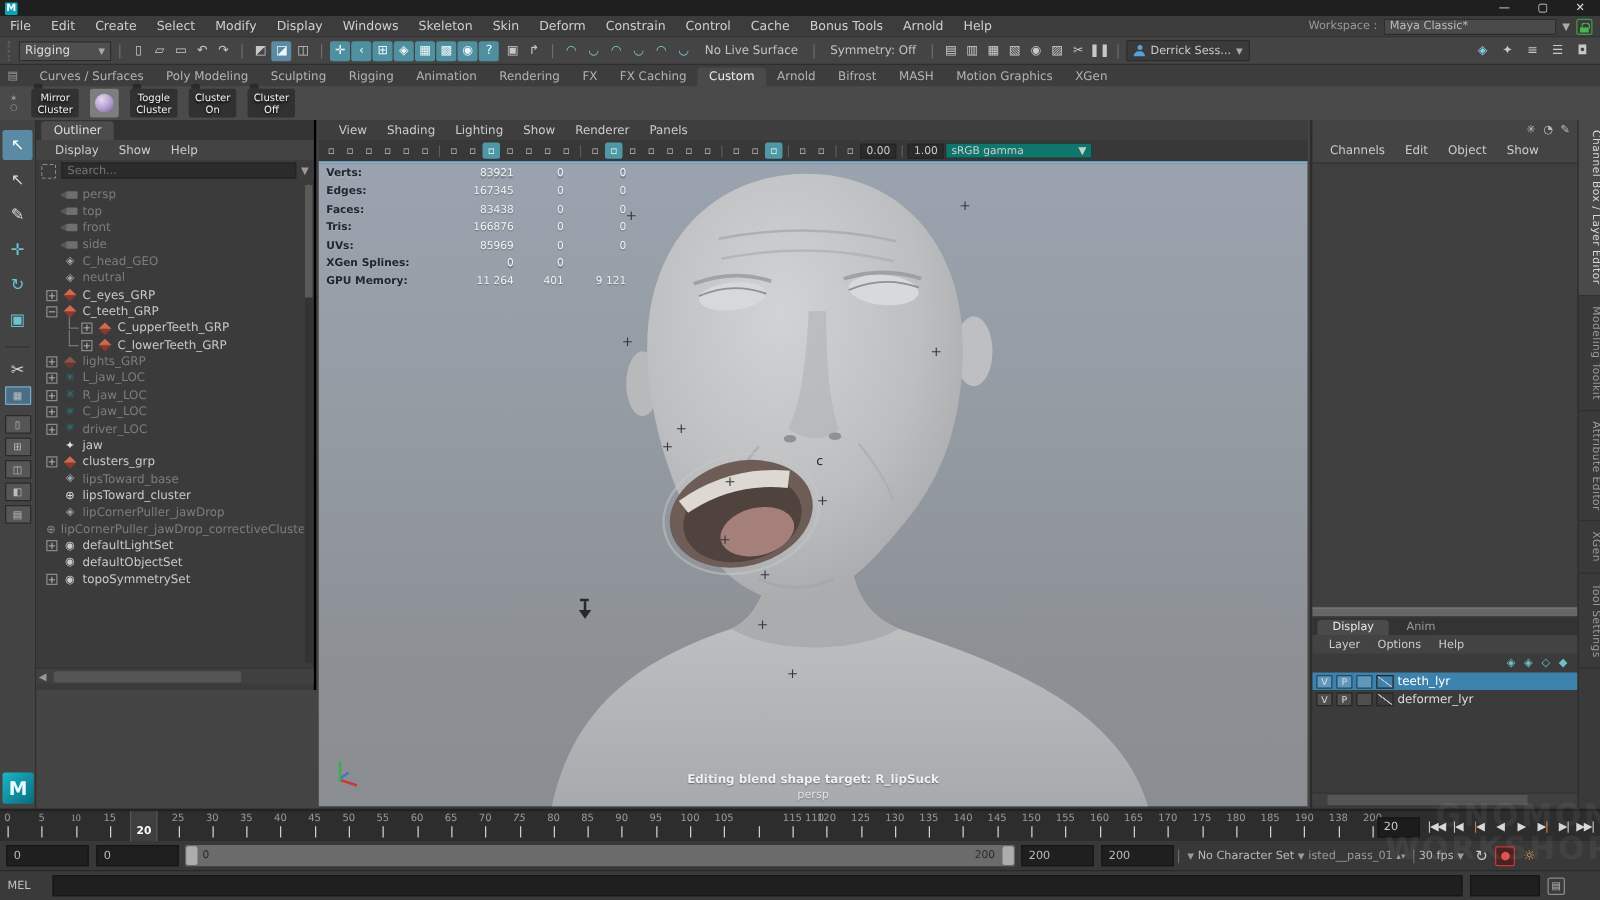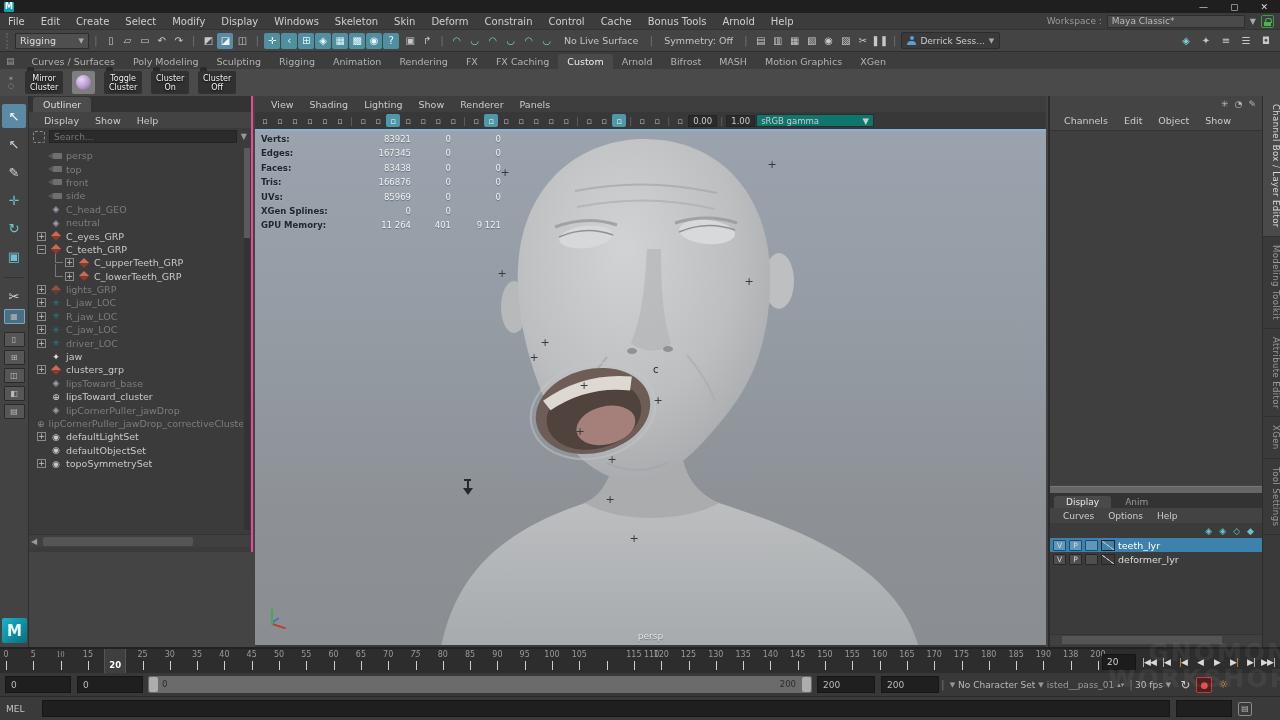--- a/index.html
+++ b/index.html
@@ -50,21 +50,21 @@
 #shelf-sphere::before{content:"";width:15px;height:15px;border-radius:50%;background:radial-gradient(circle at 35% 30%,#e6d9f2,#b49ace 55%,#6f5a8c)}
 
 #toolbox{position:absolute;left:0;top:96px;width:29px;height:551px;background:#434343;border-right:1px solid #2f2f2f;display:flex;flex-direction:column;align-items:center;padding-top:8px;gap:4px}
 .tool{width:24px;height:24px;display:flex;align-items:center;justify-content:center;font-size:13px;color:#d6d6d6;border-radius:2px}
 .tool.on{background:#5b8ba4;color:#fff}
 .tool.teal{color:#6cc3cf}
 .laybtn{width:21px;height:15px;border:1px solid #2a2a2a;background:#565656;display:flex;align-items:center;justify-content:center;font-size:8px;color:#bdbdbd;border-radius:1px}
 .laybtn.on{border:1px solid #74a9c8;background:#4b6e84}
 #maya-logo{position:absolute;left:2px;bottom:4px;width:25px;height:25px;border-radius:2px;background:linear-gradient(135deg,#19b5c8,#0a6d7d);color:#eafcff;font-weight:bold;font-size:15px;display:flex;align-items:center;justify-content:center}
 
-#outliner{position:absolute;left:29px;top:96px;width:224px;height:456px;background:#3b3b3b;border-right:2px solid #ec4899}
+#outliner{position:absolute;left:29px;top:96px;width:224px;height:456px;background:#3b3b3b;border-right:2px solid #000000}
 #ol-tabstrip{height:16px;background:#333;display:flex;align-items:flex-end;padding-left:4px}
 #ol-tab{background:#4c4c4c;color:#ddd;font-size:9.5px;padding:2px 10px;border-radius:3px 3px 0 0}
 #ol-menus{height:16px;background:#434343;display:flex;align-items:center;padding-left:8px;gap:2px}
 #ol-menus .mi{font-size:9.5px;color:#ccc;padding:0 7px}
 #ol-search{height:17px;display:flex;align-items:center;gap:4px;padding:0 4px;background:#3b3b3b}
 #ol-search .sico{width:12px;height:12px;border:1px dashed #8a8a8a;border-radius:2px}
 #ol-search input{flex:1;height:13px;background:#2b2b2b;border:1px solid #242424;color:#aaa;font-size:9px;padding:0 4px;outline:none}
 #ol-search .dd{color:#999;font-size:8px}
 #ol-tree{position:absolute;left:0;top:50px;right:8px;bottom:19px;overflow:hidden;padding-top:3px}
 .orow{height:13.4px;display:flex;align-items:center;font-size:9.5px;white-space:nowrap}
@@ -645,20 +645,21 @@
           <span class="locator" style="left: 279px; top: 227px;">+</span>
           <span class="locator" style="left: 290px; top: 212px;">+</span>
           <span class="locator" style="left: 329px; top: 255px;">+</span>
           <span class="locator" style="left: 403px; top: 270px;">+</span>
           <span class="locator" style="left: 325px; top: 301px;">+</span>
           <span class="locator" style="left: 357px; top: 329px;">+</span>
           <span class="locator" style="left: 355px; top: 369px;">+</span>
           <span class="locator" style="left: 379px; top: 408px;">+</span>
         </div>
       <div id="vp-annot" style="left: 398px; top: 233px;">c</div>
+      <div id="vp-overlay" style="bottom:16px">Editing blend shape target: R_lipSuck</div>
       <div id="vp-cam" style="bottom:4px">persp</div>
       <div id="axis">
           <span class="z"></span>
           <span class="x"></span>
           <span class="y"></span>
         </div>
       <div id="cursor" style="left:208px;top:348px">
           <span class="bar"></span>
           <span class="stem"></span>
           <span class="head"></span>
@@ -679,21 +680,21 @@
         <span class="mi">Show</span>
       </div>
     <div id="cb-content"></div>
     <div id="cb-divider"></div>
     <div id="lay">
       <div id="lay-tabs">
           <span class="lt on">Display</span>
           <span class="lt">Anim</span>
         </div>
       <div id="lay-menus">
-          <span class="mi">Curves</span>
+          <span class="mi">Layer</span>
           <span class="mi">Options</span>
           <span class="mi">Help</span>
         </div>
       <div id="lay-icons">
           <span>◈</span>
           <span>◈</span>
           <span>◇</span>
           <span>◆</span>
         </div>
       <div id="lay-rows">

